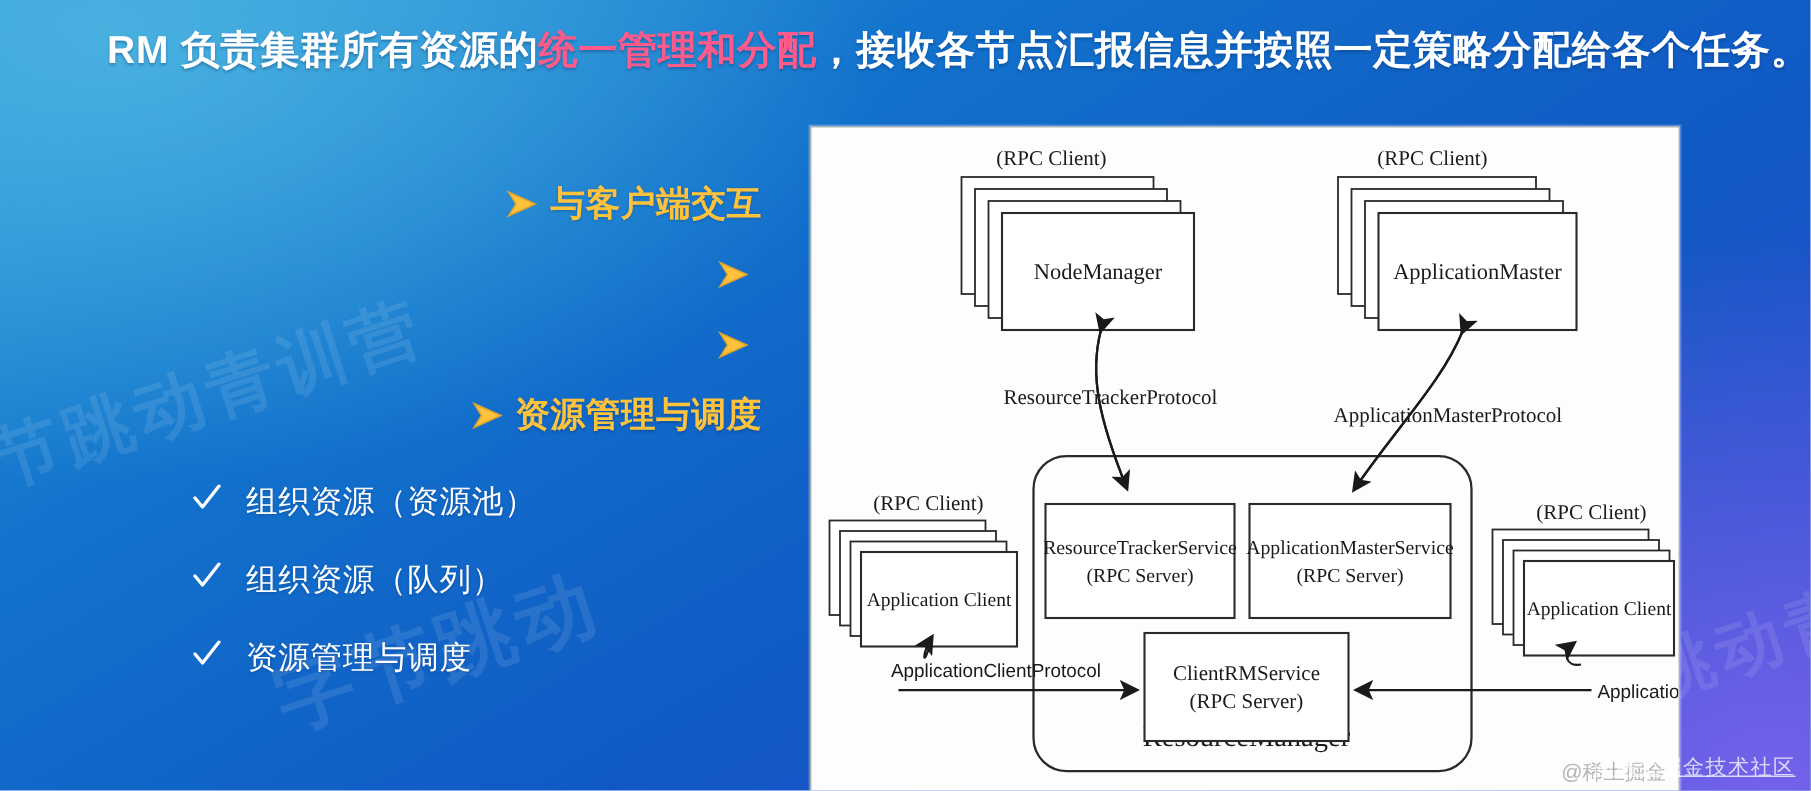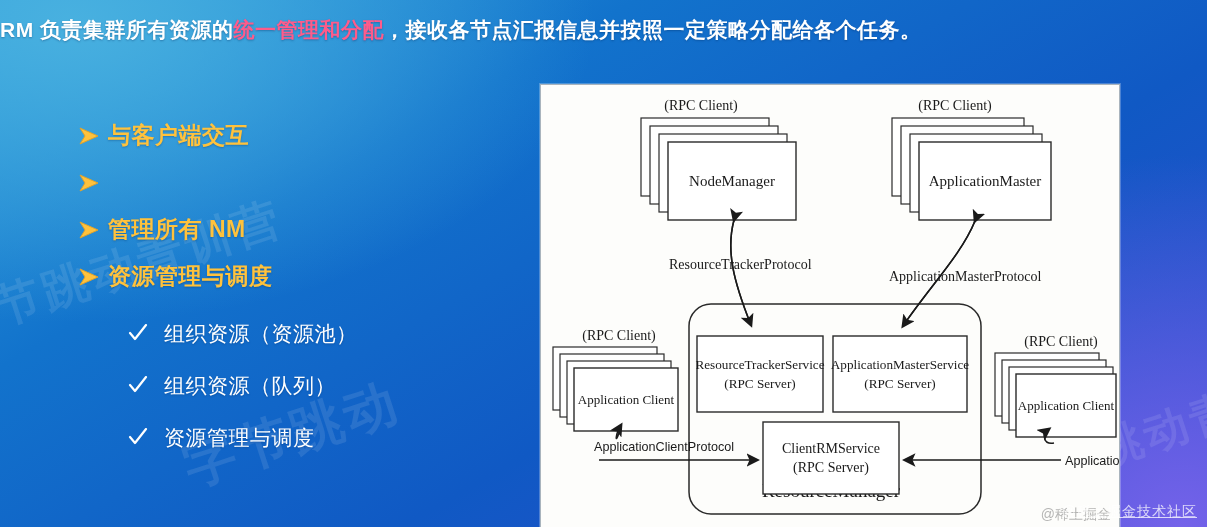--- a/index.html
+++ b/index.html
@@ -24,31 +24,31 @@
     transform:rotate(-18deg);white-space:nowrap;
   }
   .wm1{left:-60px;top:240px;}
   .wm2{left:180px;top:400px;font-size:52px;}
   .wm3{left:880px;top:170px;font-size:48px;}
   .wm4{left:1000px;top:400px;font-size:44px;}
 
   
   #title{
     position:absolute;left:0;right:0;top:16px;
-    text-align:left;
-    font-size:21px;font-weight:bold;color:#ffffff;
+    text-align:right;
+    font-size:26px;font-weight:bold;color:#ffffff;
     letter-spacing:0.5px;
     text-shadow:0 1px 2px rgba(0,40,90,0.35);
     white-space:nowrap;
   }
   #title .hl{color:#ff5b8a;}
 
   
   #bullets{position:absolute;left:78px;top:112px;width:430px;}
-  .b-row{display:flex;align-items:center;height:47px;}
+  .b-row{display:flex;align-items:center;height:47px;justify-content:flex-end;}
   .b-arrow{
     width:30px;flex:0 0 30px;display:flex;align-items:center;justify-content:flex-start;
   }
   .b-label{
     font-size:23px;font-weight:bold;color:#ffc23c;
     text-shadow:0 1px 2px rgba(0,40,90,0.3);
     letter-spacing:0.5px;white-space:nowrap;
   }
   #subbullets{position:absolute;left:128px;top:308px;width:420px;}
   .s-row{display:flex;align-items:center;height:52px;}
@@ -119,21 +119,20 @@
             <path d="M2 2 L20 10 L2 18 L7 10 Z" fill="#ffc23c" stroke="#e0a32c" stroke-width="1"></path>
           </svg>
       </span>
     </div>
     <div class="b-row">
       <span class="b-arrow">
         <svg width="22" height="20" viewBox="0 0 22 20">
             <path d="M2 2 L20 10 L2 18 L7 10 Z" fill="#ffc23c" stroke="#e0a32c" stroke-width="1"></path>
           </svg>
       </span>
-      <span class="b-label">管理所有 NM</span>
     </div>
     <div class="b-row">
       <span class="b-arrow">
         <svg width="22" height="20" viewBox="0 0 22 20">
             <path d="M2 2 L20 10 L2 18 L7 10 Z" fill="#ffc23c" stroke="#e0a32c" stroke-width="1"></path>
           </svg>
       </span>
       <span class="b-label">资源管理与调度</span>
     </div>
   </div>

